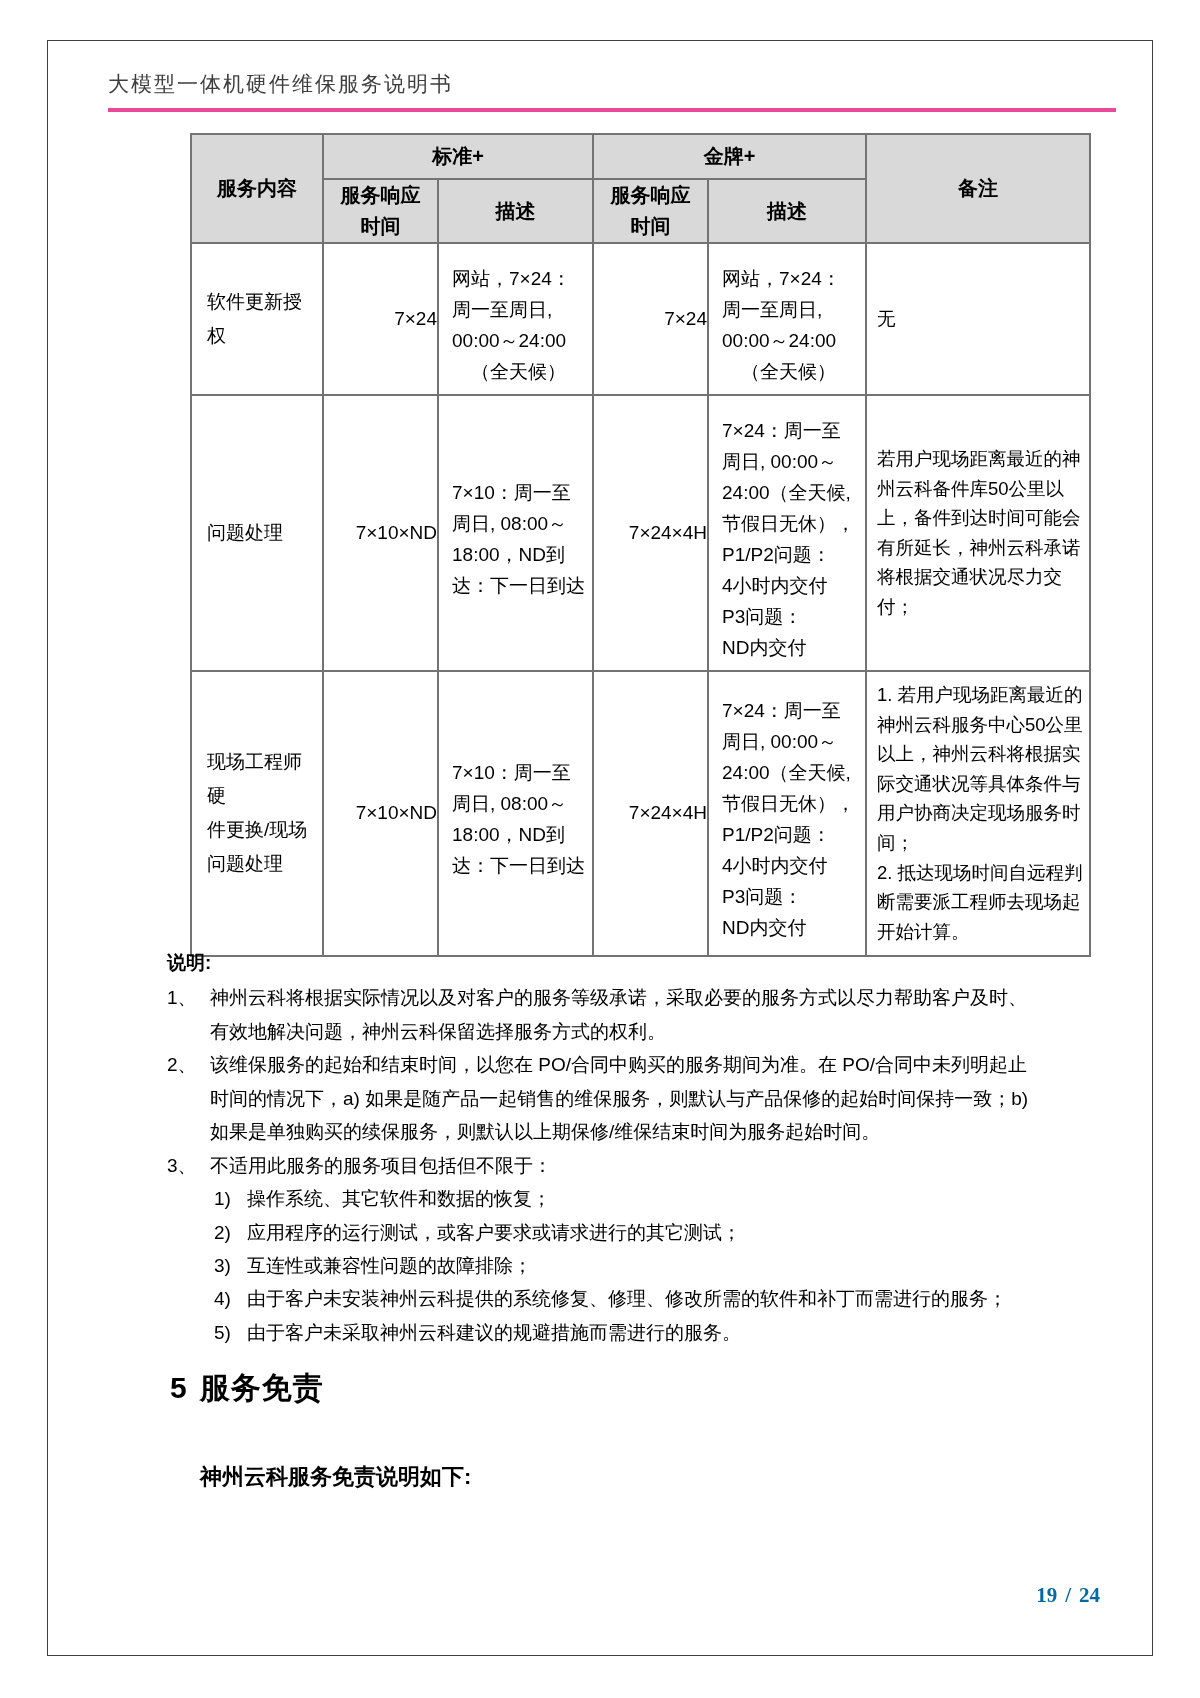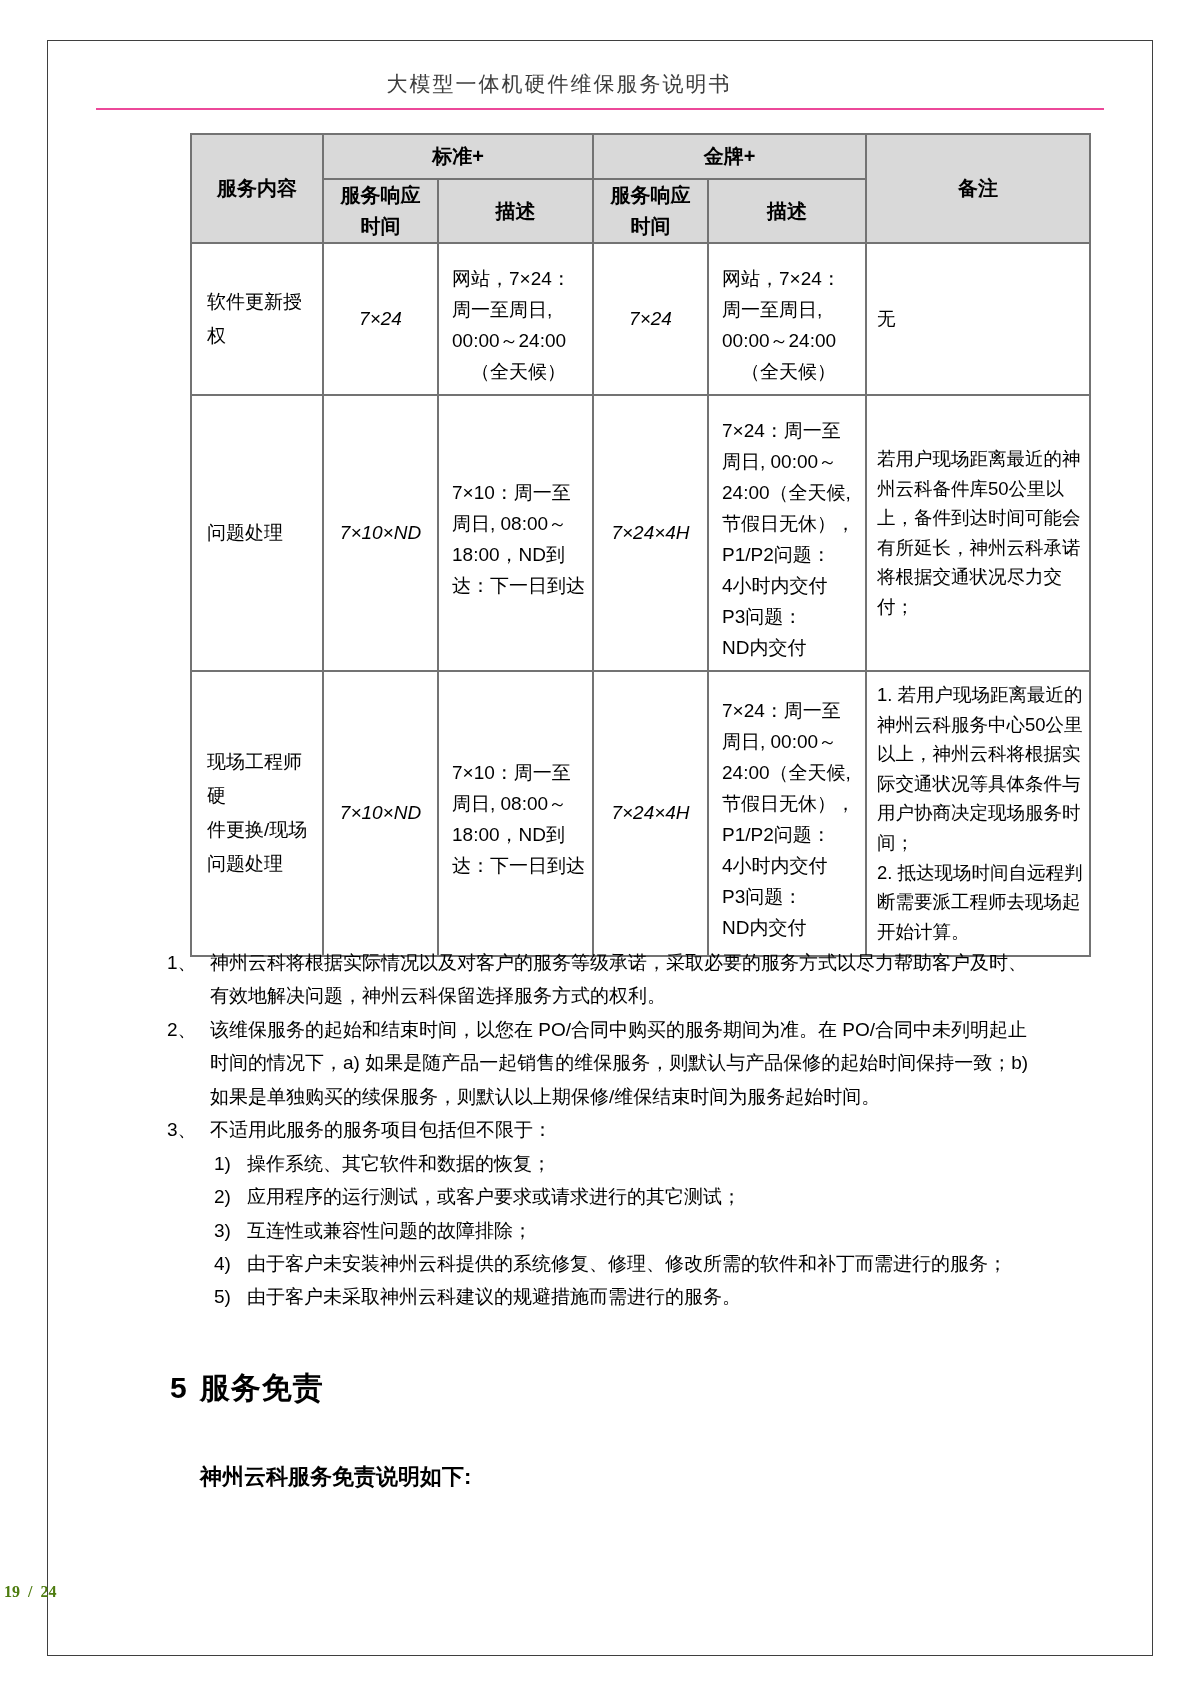--- a/index.html
+++ b/index.html
@@ -13,23 +13,23 @@
     overflow: hidden;
   }
   .frame {
     position: absolute;
     left: 47px; top: 40px; right: 47px; bottom: 42px;
     border: 1px solid #3f3f3f;
   }
   
   .doc-header {
     position: absolute;
-    left: 96px; top: 70px; width: 1008px;
-    text-align: center;
-    border-bottom: 2px solid #ec4899;
+    left: 108px; top: 70px; width: 1008px;
+    text-align: left;
+    border-bottom: 4px solid #ec4899;
     padding-bottom: 10px;
   }
   .doc-header .title {
     display: inline-block;
     margin-right: 82px;
     font-family: "Liberation Serif", serif;
     font-size: 21px;
     color: #3d3d3d;
     letter-spacing: 2px;
   }
@@ -58,23 +58,22 @@
   tr.r1 { height: 148px; }
   tr.r2 { height: 250px; }
   tr.r3 { height: 285px; }
   .pre { white-space: pre-line; }
   td.cell-service {
     text-align: left;
     padding: 4px 4px 4px 15px;
     line-height: 1.8;
   }
   td.cell-time {
-    text-align: center;
+    text-align: right;
     line-height: 1.6;
-    font-style: italic;
   }
   td.cell-desc {
     text-align: left;
     padding: 20px 4px 6px 13px;
     line-height: 1.63;
   }
   td.cell-note {
     text-align: left;
     padding: 6px 4px 6px 10px;
     font-size: 18.5px;
@@ -108,25 +107,25 @@
     position: absolute;
     left: 200px; top: 1462px;
     font-size: 22px;
     font-weight: bold;
     text-align: right;
   }
   
   .footer {
     position: absolute;
     left: 0; top: 1583px; width: 1104px;
-    text-align: left;
+    text-align: right;
     font-family: "Liberation Serif", serif;
     font-weight: bold;
-    font-size: 16px;
-    color: #4d7c0f;
+    font-size: 21px;
+    color: #0369a1;
   }
   .footer span { margin: 0 4px; }
 </style>
 </head>
 <body>
 
 <div class="page">
   <div class="frame"></div>
 
   <div class="doc-header">
@@ -209,20 +208,21 @@
 4小时内交付
 P3问题：
 ND内交付</td>
         <td class="cell-note pre">1. 若用户现场距离最近的神州云科服务中心50公里以上，神州云科将根据实际交通状况等具体条件与用户协商决定现场服务时间；
 2. 抵达现场时间自远程判断需要派工程师去现场起开始计算。</td>
       </tr>
     </tbody>
   </table>
 
   <div class="notes">
+    <div class="notes-title">说明:</div>
     <div class="note-item">
       <span class="marker">1、</span>
       <div class="text">神州云科将根据实际情况以及对客户的服务等级承诺，采取必要的服务方式以尽力帮助客户及时、有效地解决问题，神州云科保留选择服务方式的权利。</div>
     </div>
     <div class="note-item">
       <span class="marker">2、</span>
       <div class="text">该维保服务的起始和结束时间，以您在 PO/合同中购买的服务期间为准。在 PO/合同中未列明起止时间的情况下，a) 如果是随产品一起销售的维保服务，则默认与产品保修的起始时间保持一致；b) 如果是单独购买的续保服务，则默认以上期保修/维保结束时间为服务起始时间。</div>
     </div>
     <div class="note-item">
       <span class="marker">3、</span>

